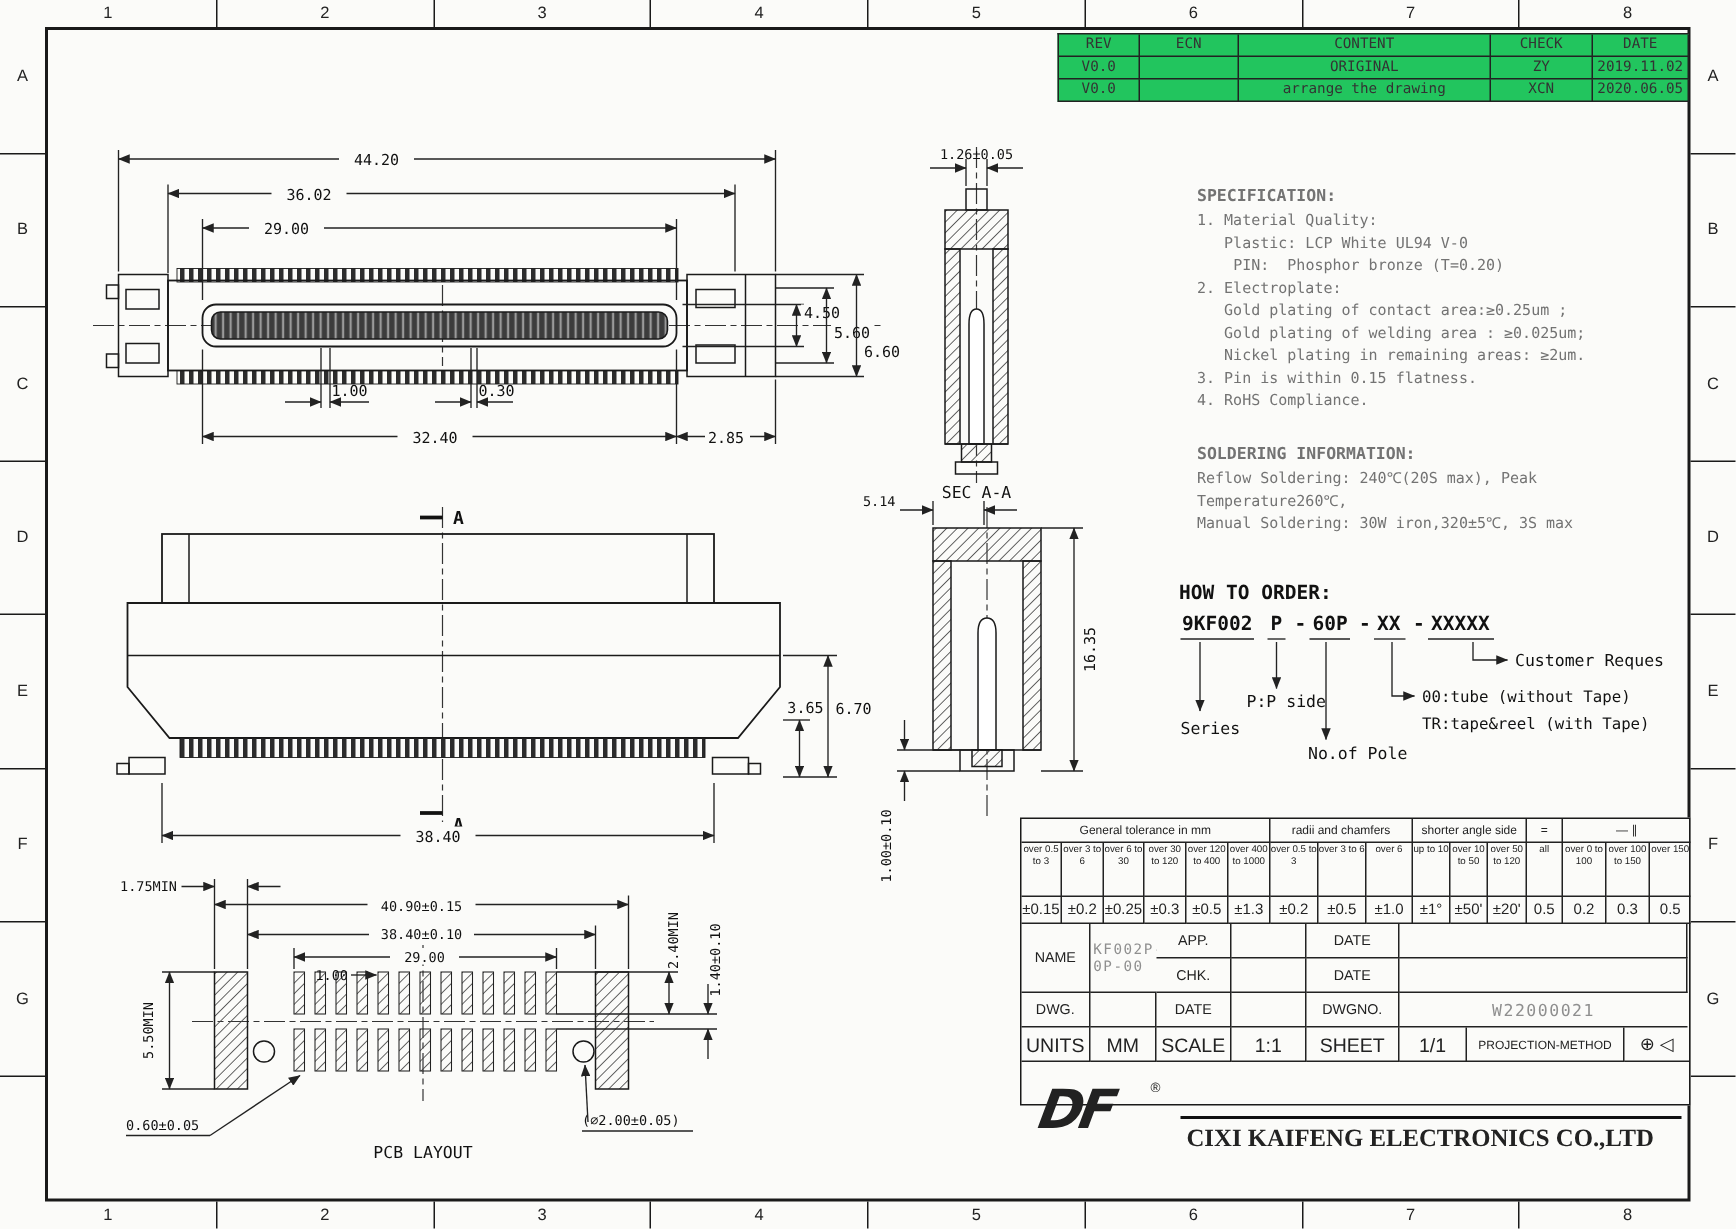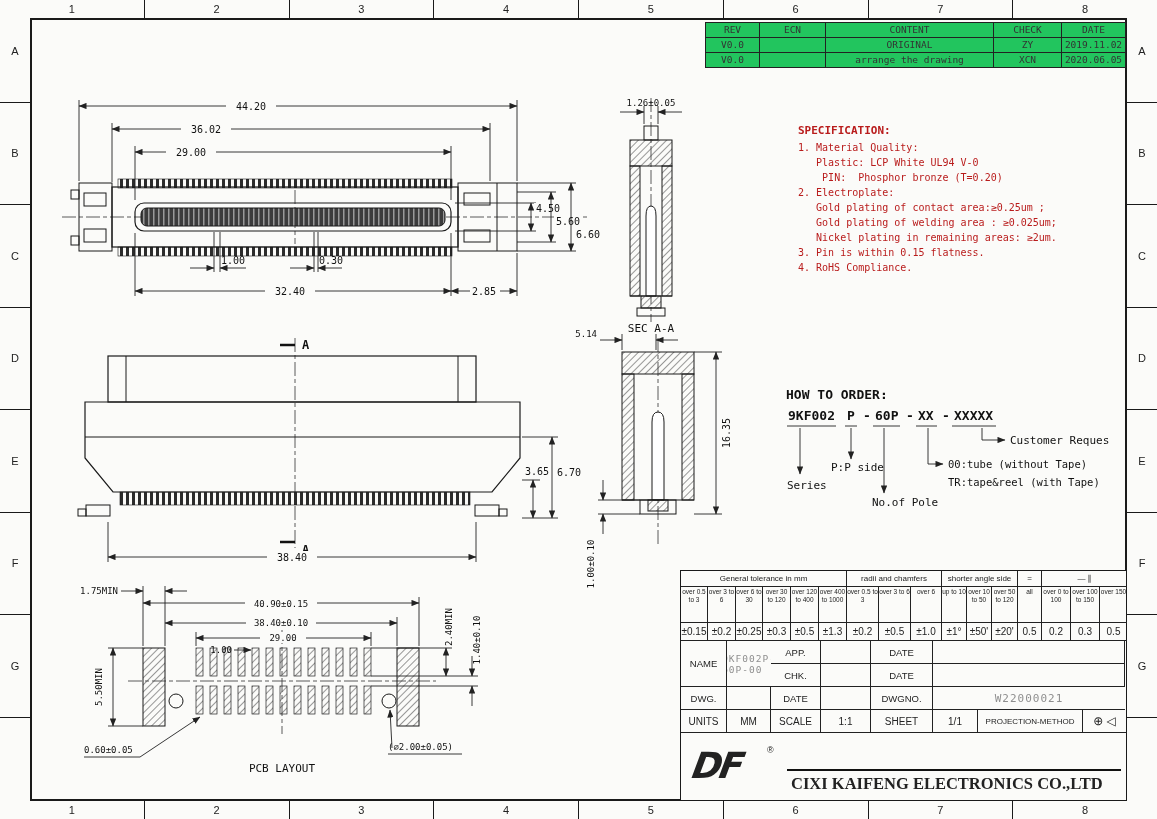--- a/index.html
+++ b/index.html
@@ -13,37 +13,37 @@
   .coord-bottom{left:0;top:801px;width:1157px;height:18px}
   .coord-left{left:0;top:0;width:30px;height:819px;flex-direction:column}
   .coord-right{left:1127px;top:0;width:30px;height:819px;flex-direction:column}
   .coord .ccell{flex:1;display:flex;align-items:center;justify-content:center}
   .coord-top .ccell+.ccell,.coord-bottom .ccell+.ccell{border-left:1.2px solid #1a1a1a}
   .coord-left .ccell+.ccell,.coord-right .ccell+.ccell{border-top:1.2px solid #1a1a1a}
   
   .rev{position:absolute;left:705px;top:22px;display:grid;grid-template-columns:54px 66px 168px 68px 64px;border-left:1px solid #222;border-top:1px solid #222;font-size:9.5px;color:#333;text-align:center;background:#22c55e}
   .rev .c{border-right:1px solid #222;border-bottom:1px solid #222;height:15px;line-height:14px;overflow:hidden;white-space:nowrap}
   
-  .tblock{position:absolute;color:#b91c1c}
+  .tblock{position:absolute;color:#737373}
   .tblock .tt{font:bold 11px "DejaVu Sans Mono",monospace;margin-bottom:3px}
   .tblock .tb{font:10px "DejaVu Sans Mono",monospace;line-height:1.5;white-space:pre-wrap}
   #spec{left:798px;top:124px;width:326px}
   #solder{left:798px;top:296px;width:330px}
   
-  .tb-wrap{position:absolute;left:680px;top:570px;width:447px;height:231px;border:1.5px solid #1a1a1a;font-family:"Liberation Sans",sans-serif;color:#222;background:#fbfbf9}
+  .tb-wrap{position:absolute;left:680px;top:545px;width:447px;height:192px;border:1.5px solid #1a1a1a;font-family:"Liberation Sans",sans-serif;color:#222;background:#fbfbf9}
   .tol{display:grid;grid-template-columns:27px 28px 27px 28px 28px 28px 32px 32px 31px 25px 25px 26px 24px 29px 29px 27px}
   .tol .h{font-size:8px;height:16px;display:flex;align-items:center;justify-content:center;border-right:1px solid #222;border-bottom:1px solid #222;text-align:center;overflow:hidden}
   .tol .r{font-size:6.5px;line-height:8px;height:36px;padding-top:1px;text-align:center;border-right:1px solid #222;border-bottom:1px solid #222;overflow:hidden}
   .tol .v{font-size:10px;height:18px;line-height:17px;text-align:center;border-right:1px solid #222;border-bottom:1px solid #222;overflow:hidden}
   .sp6{grid-column:span 6}.sp3{grid-column:span 3}
   .info{display:grid;grid-template-columns:46px 44px 50px 50px 62px 192px;grid-auto-rows:23px}
   .info .c{border-right:1px solid #222;border-bottom:1px solid #222;font-size:9.5px;display:flex;align-items:center;justify-content:center;overflow:hidden;height:100%}
   .info .name-span{grid-row:1/3}
   .units{display:flex;height:23px}
-  .units .c{border-right:1px solid #222;border-bottom:1px solid #222;font-size:10px;display:flex;align-items:center;justify-content:center;overflow:hidden}
+  .units .c{border-right:1px solid #222;border-bottom:1px solid #222;font-size:13px;display:flex;align-items:center;justify-content:center;overflow:hidden}
   .gray{color:#8f8f8f;font-family:"DejaVu Sans Mono",monospace;letter-spacing:1px;font-size:12px}
   .noR{border-right:none!important}
   .company{position:relative;height:68px}
   .logo{position:absolute;left:12px;top:12px;font:italic 900 36px "DejaVu Sans",sans-serif;transform:skewX(-10deg);letter-spacing:-3px;white-space:nowrap}
   .reg{position:absolute;left:86px;top:12px;font-size:9px}
   .cn{position:absolute;left:110px;top:1px;font:bold 27px "Liberation Sans",sans-serif;letter-spacing:1px;white-space:nowrap}
   .sepline{position:absolute;left:106px;top:36px;width:334px;border-top:2px solid #111}
   .en{position:absolute;left:110px;top:41px;font:bold 16.5px "Liberation Serif",serif;white-space:nowrap}
   
   svg.art{position:absolute;left:0;top:0}
@@ -495,20 +495,25 @@
     <div class="tb">1. Material Quality:
    Plastic: LCP White UL94 V-0
     PIN:  Phosphor bronze (T=0.20)
 2. Electroplate:
    Gold plating of contact area:≥0.25um ;
    Gold plating of welding area : ≥0.025um;
    Nickel plating in remaining areas: ≥2um.
 3. Pin is within 0.15 flatness.
 4. RoHS Compliance.</div>
   </div>
+  <div class="tblock" id="solder">
+    <div class="tt">SOLDERING INFORMATION:</div>
+    <div class="tb">Reflow Soldering: 240℃(20S max), Peak Temperature260℃,
+Manual Soldering: 30W iron,320±5℃, 3S max</div>
+  </div>
 
   <div class="tb-wrap">
     <div class="tol">
       <div class="h sp6">General tolerance in mm</div>
       <div class="h sp3">radii and chamfers</div>
       <div class="h sp3">shorter angle side</div>
       <div class="h">=</div>
       <div class="h sp3 noR">—  ∥</div>
 
       <div class="r">over 0.5 to 3</div>

